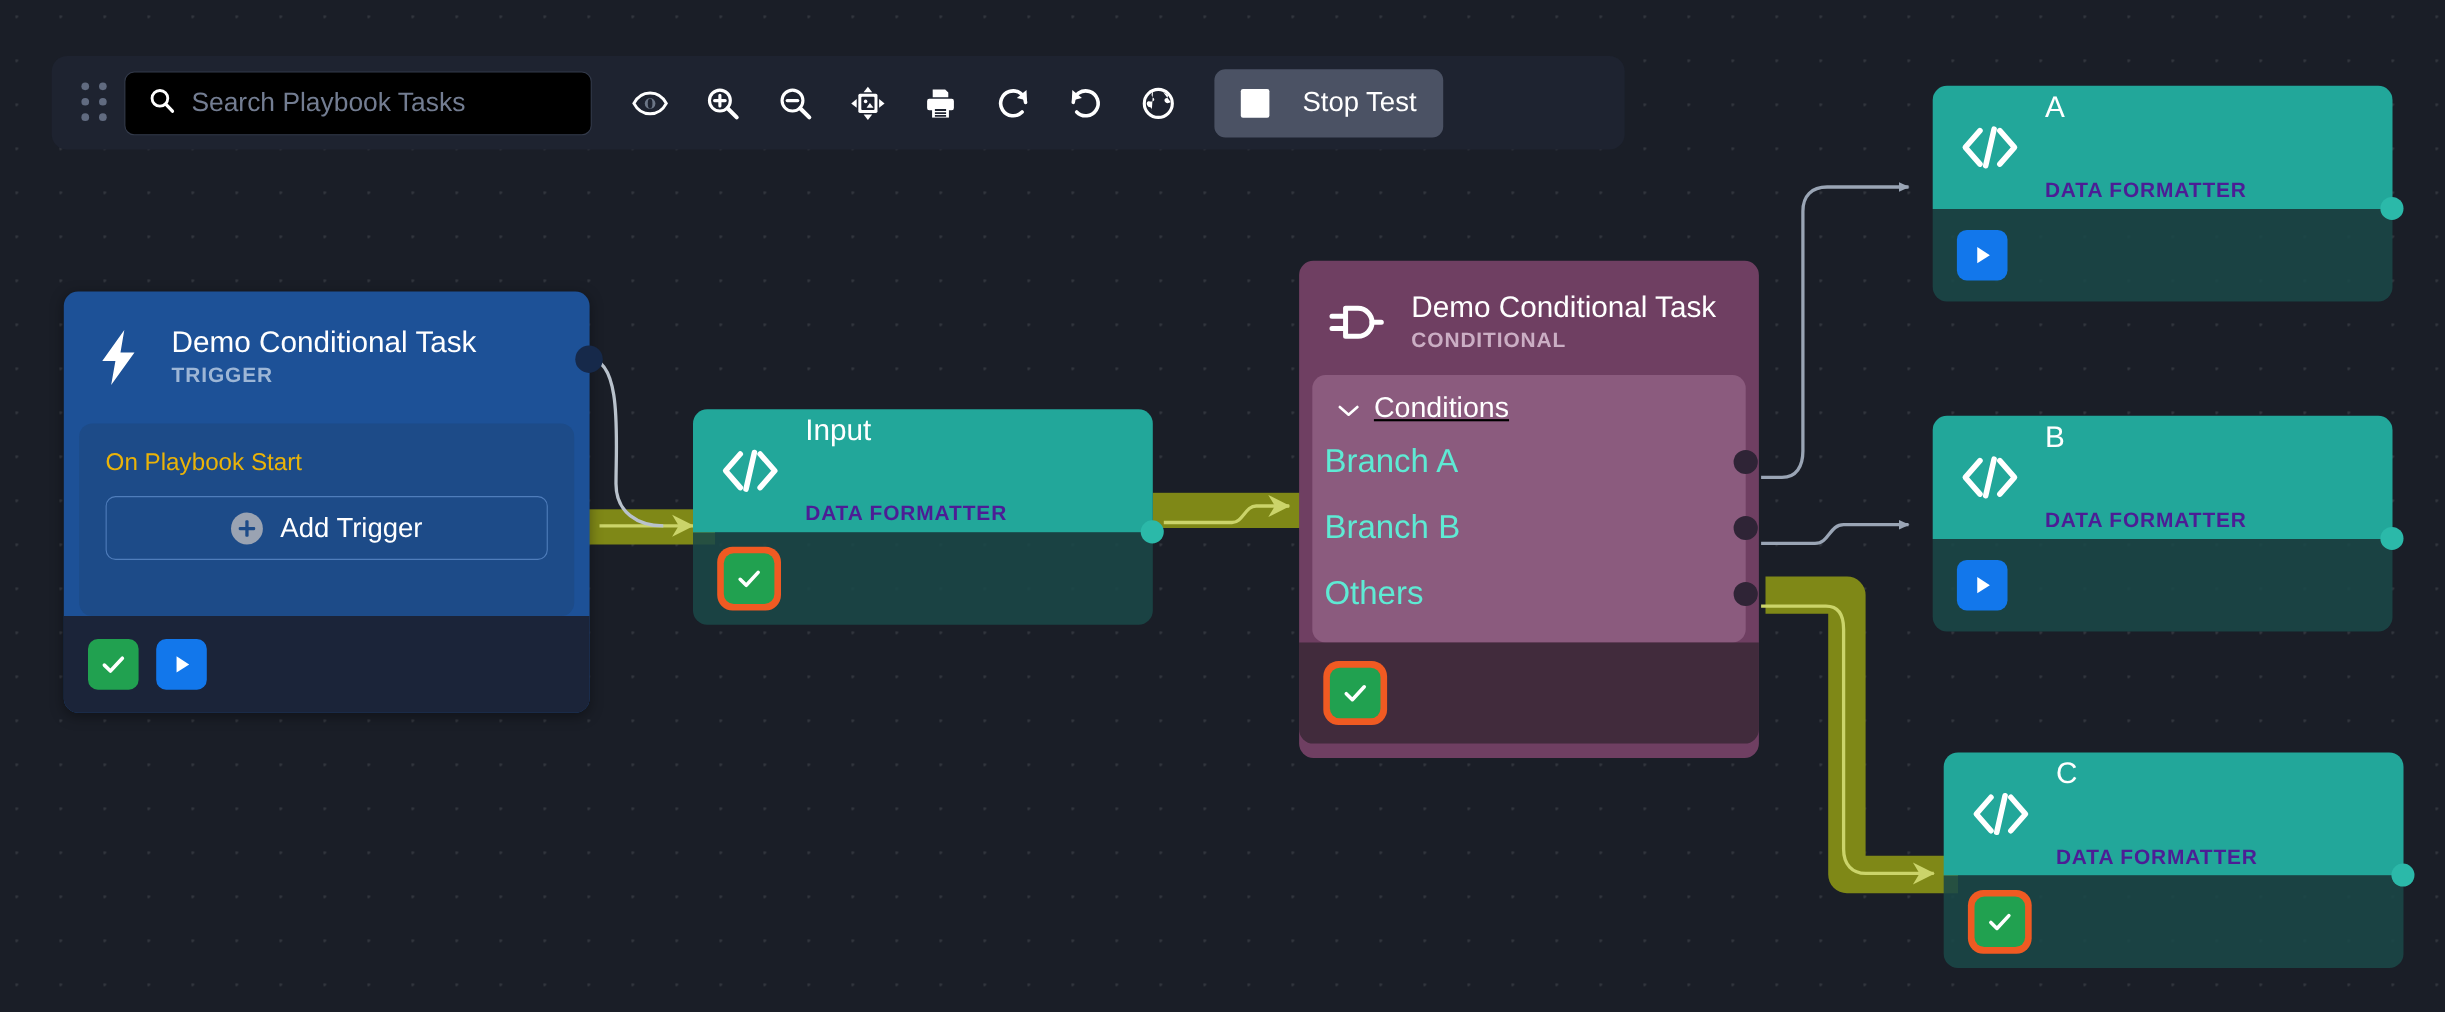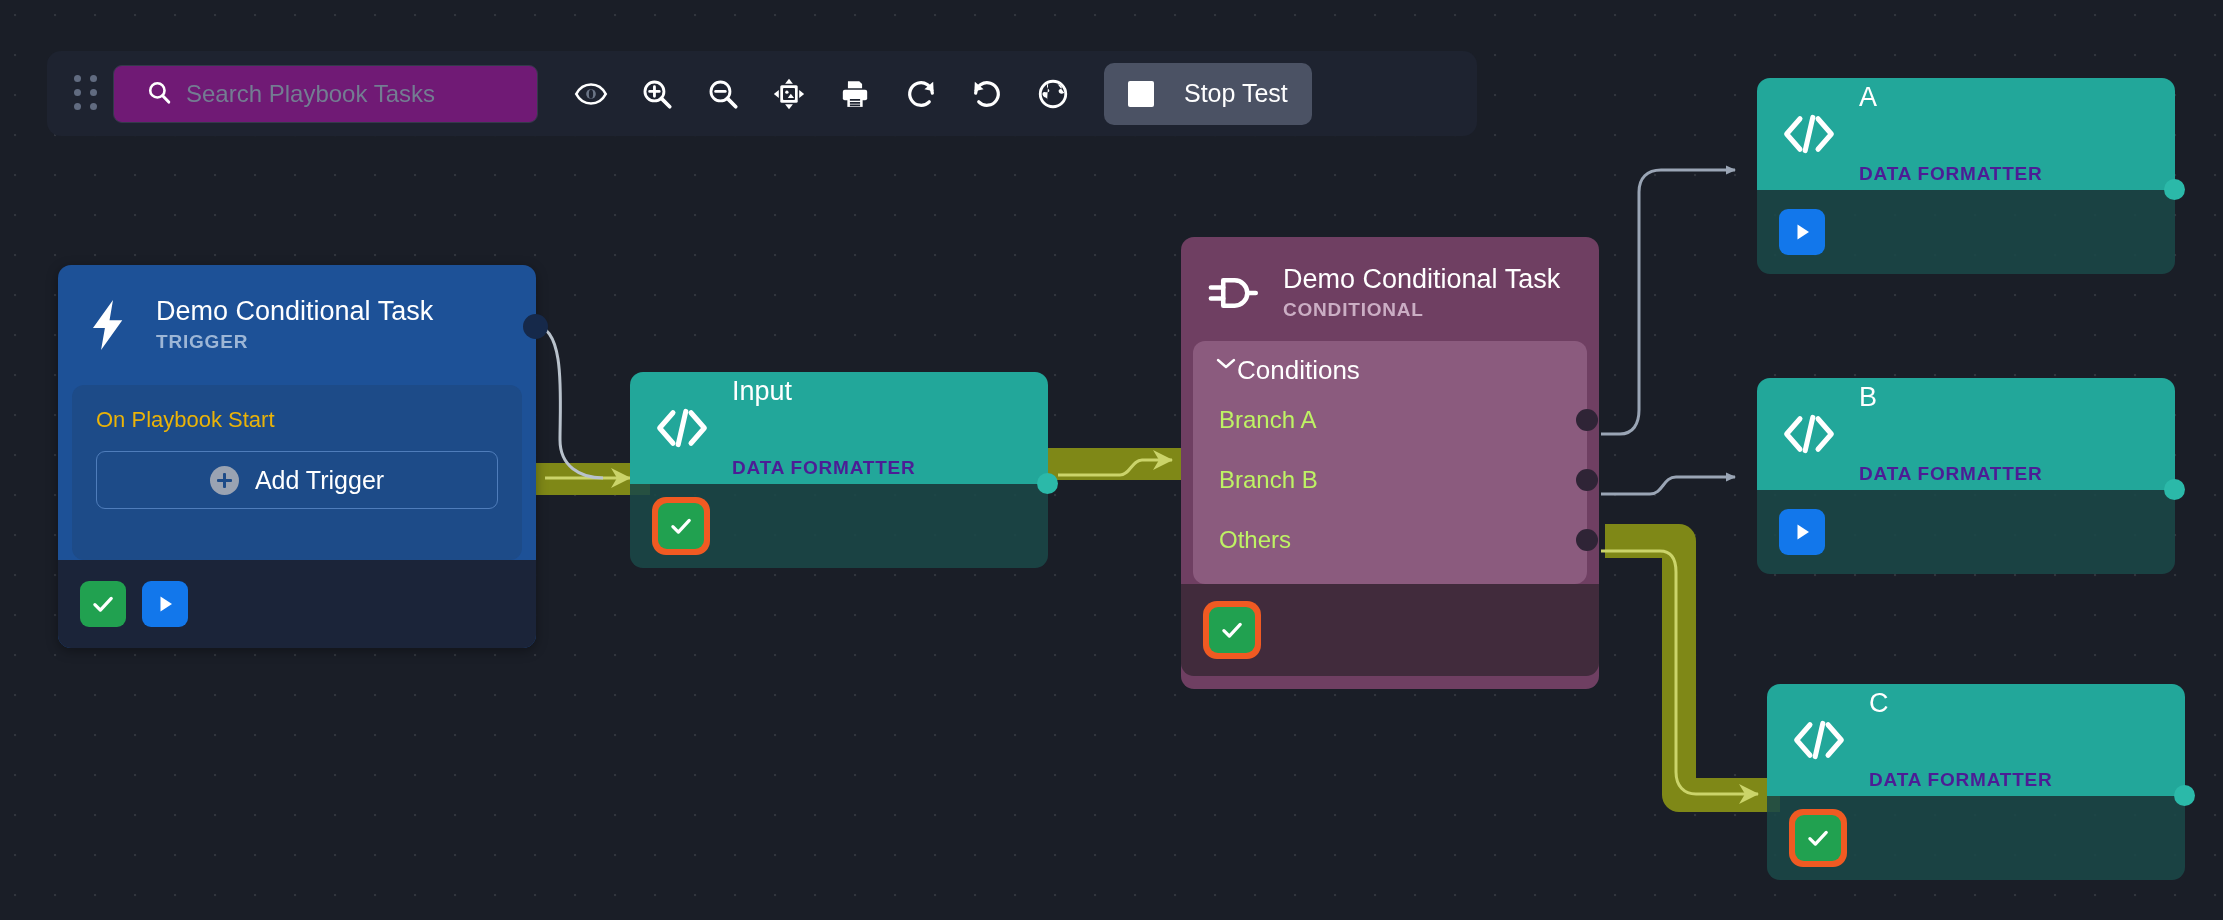--- a/index.html
+++ b/index.html
@@ -55,26 +55,26 @@
   }
   .drag-grip i {
     width: 7px; height: 7px; border-radius: 50%;
     background: #616b80; display: block;
   }
 
   .search-wrap {
     position: relative;
     width: 425px;
     height: 58px;
-    background: #701a75;
+    background: #000000;
     border: 1px solid #333a4a;
     border-radius: 9px;
     display: flex;
     align-items: center;
-    padding-left: 32px;
+    padding-left: 20px;
     gap: 14px;
   }
   .search-wrap svg { flex: 0 0 auto; }
   .search-input {
     flex: 1;
     background: transparent;
     border: none;
     outline: none;
     color: #d3d8e3;
     font-size: 24px;
@@ -239,31 +239,31 @@
   #node-conditional .node-head { height: 104px; padding-top: 8px; }
   #node-conditional .node-sub { color: #cbaec4; }
   .cond-body {
     margin: 0 12px;
     background: #8b5b7e;
     border-radius: 12px;
     padding: 14px 0 12px 0;
     height: 243px;
   }
   .cond-head-row {
-    display: flex; align-items: flex-start; 
-    padding: 0 26px 4px 22px; cursor: pointer;
+    display: flex; align-items: flex-end; gap: 12px;
+    padding: 0 26px 4px 22px; cursor: pointer; text-decoration: underline;
   }
   .cond-head-row .ctitle { font-size: 26px; color: #ffffff; }
   .cond-item {
     position: relative;
     height: 60px;
     display: flex; align-items: center;
-    padding-left: 26px;
-    font-size: 24px;
-    color: #bef264;
+    padding-left: 11px;
+    font-size: 30px;
+    color: #5eead4;
     cursor: pointer;
   }
   .port-out {
     position: absolute;
     right: -11px;
     top: 50%;
     transform: translateY(-50%);
     width: 22px; height: 22px;
     border-radius: 50%;
     background: #2f2436;

